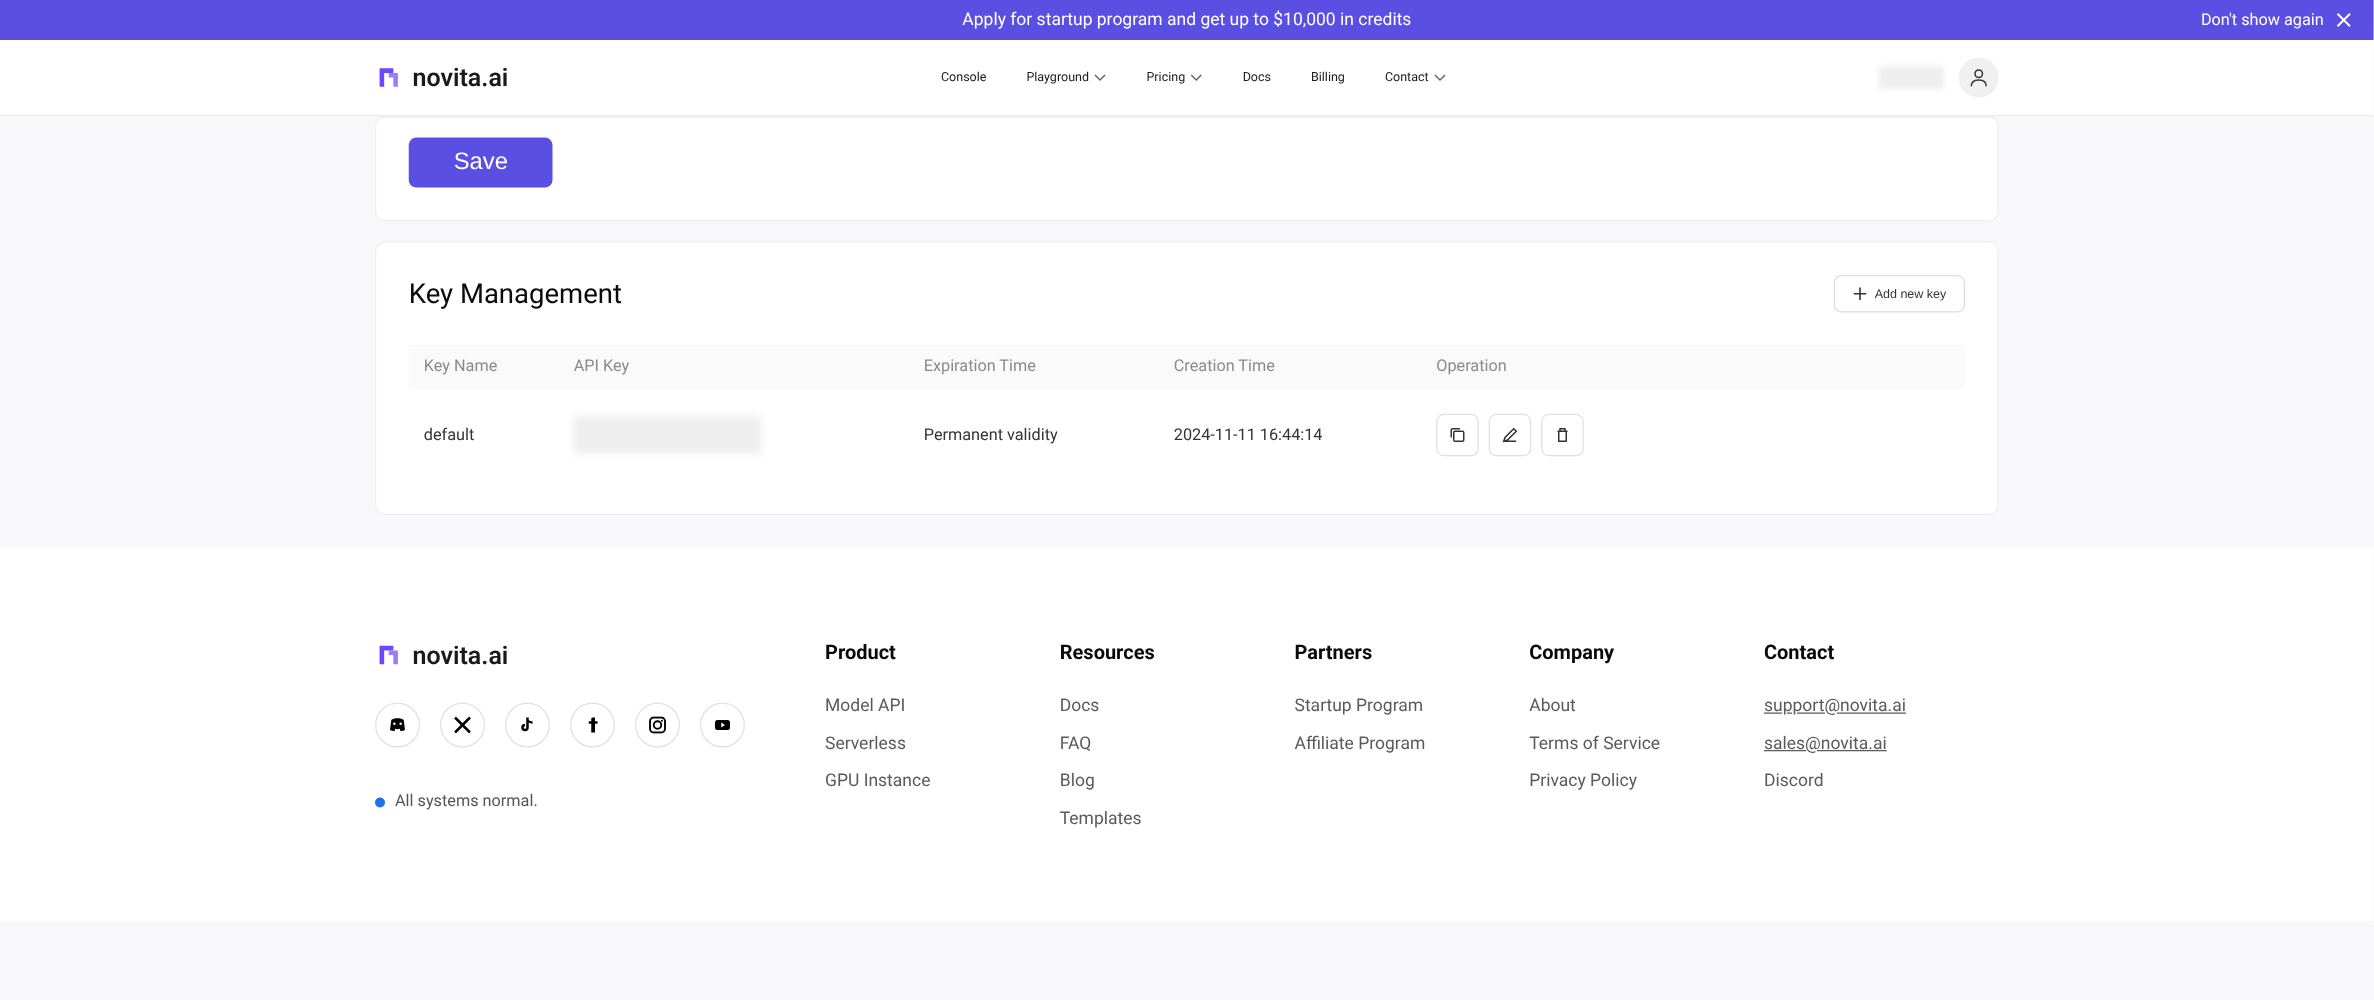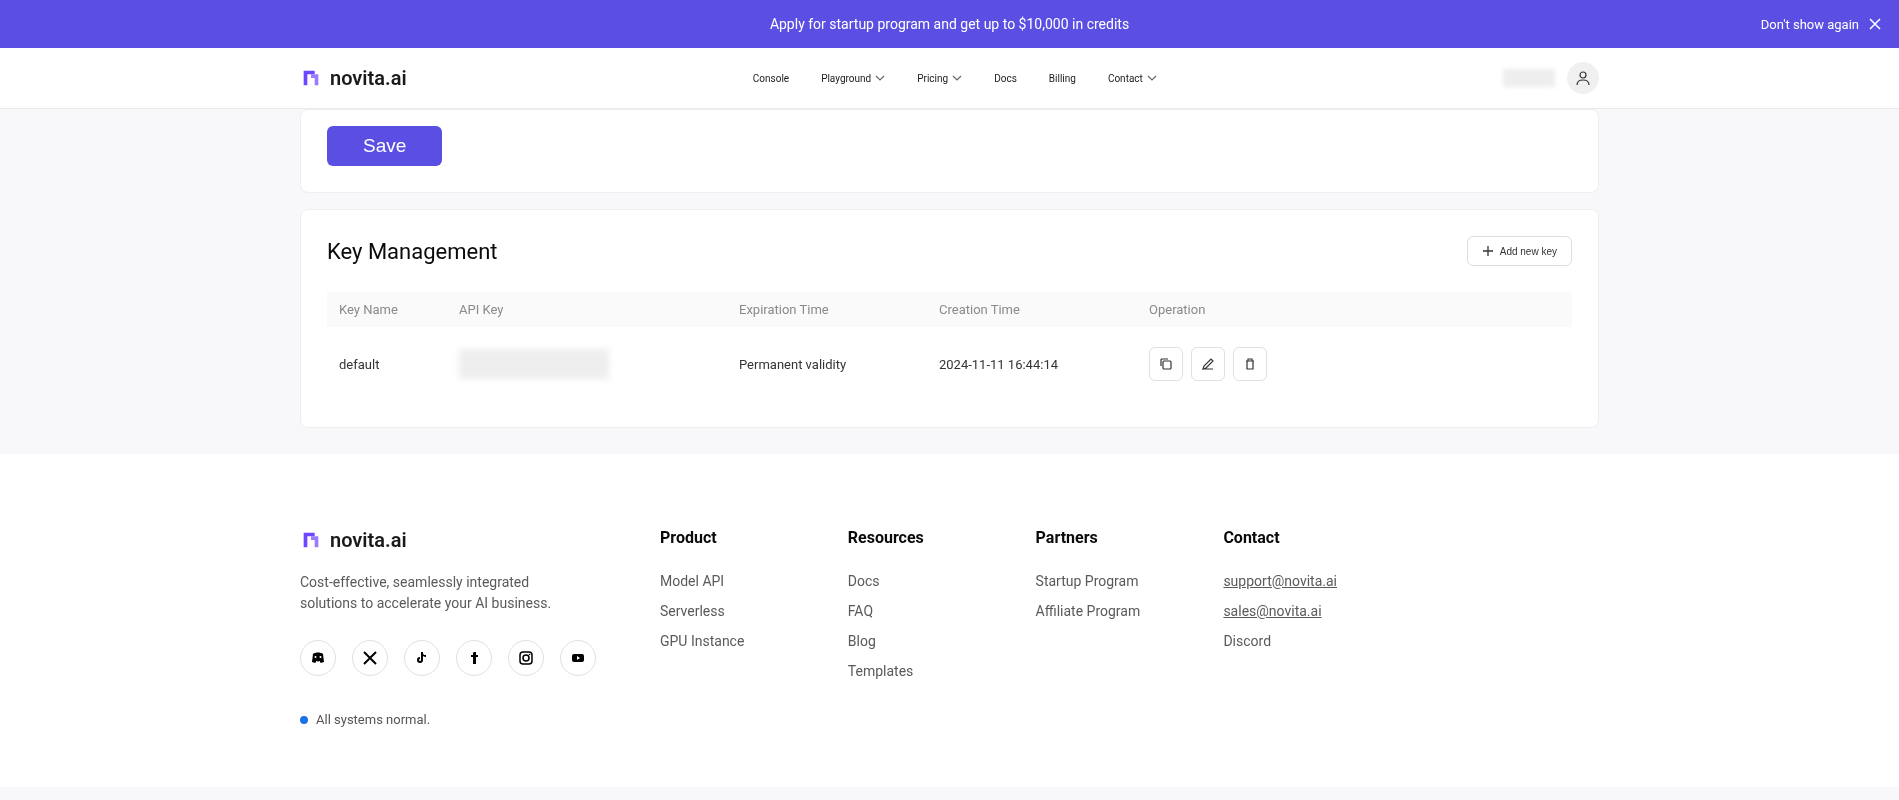--- a/index.html
+++ b/index.html
@@ -11,21 +11,21 @@
       font-family: -apple-system, BlinkMacSystemFont, "Segoe UI", Roboto, "Helvetica Neue", Arial, sans-serif;
       background: #f8f8fb;
       color: #0a0a0a;
     }
     .banner {
       background: #5b4fe3;
       color: #fff;
       display: flex;
       align-items: center;
       justify-content: center;
-      height: 48px;
+      height: 32px;
       position: relative;
       font-size: 14px;
     }
     .banner-right {
       position: absolute;
       right: 16px;
       display: flex;
       align-items: center;
       gap: 8px;
       font-size: 13px;
@@ -365,21 +365,20 @@
 <div class="footer">
   <div class="footer-grid">
     <div>
       <div class="logo">
         <svg class="logo-icon" viewBox="0 0 24 24">
           <path d="M4 4 L4 20 L8 20 L8 8 L16 8 L16 4 Z" fill="#6c47ff"></path>
           <path d="M12 8 L20 8 L20 20 L16 20 L16 12 L12 12 Z" fill="#9a7cff"></path>
         </svg>
         <span>novita.ai</span>
       </div>
-      <div class="footer-desc">Cost-effective, seamlessly integrated solutions to accelerate your AI business.</div>
       <div class="social-row">
         <div class="social-btn">
             <svg width="16" height="16" viewBox="0 0 16 16">
               <path d="M3 4 C5 2 11 2 13 4 L14 12 C12 13 10 13 10 12 L10 11 C9 11.5 7 11.5 6 11 L6 12 C6 13 4 13 2 12 Z M5.5 8 A1 1 0 1 0 5.5 6 A1 1 0 1 0 5.5 8 M10.5 8 A1 1 0 1 0 10.5 6 A1 1 0 1 0 10.5 8" fill="#000"></path>
             </svg>
           </div>
         <div class="social-btn">
             <svg width="14" height="14" viewBox="0 0 14 14">
               <path d="M1 1 L13 13 M13 1 L1 13" stroke="#000" stroke-width="2"></path>
             </svg>
@@ -428,20 +427,26 @@
       <a>Blog</a>
       <a>Templates</a>
     </div>
 
     <div class="footer-col">
       <h3>Partners</h3>
       <a>Startup Program</a>
       <a>Affiliate Program</a>
     </div>
 
+    <div class="footer-col">
+      <h3>Company</h3>
+      <a>About</a>
+      <a>Terms of Service</a>
+      <a>Privacy Policy</a>
+    </div>
 
     <div class="footer-col">
       <h3>Contact</h3>
       <a class="underline">support@novita.ai</a>
       <a class="underline">sales@novita.ai</a>
       <a>Discord</a>
     </div>
   </div>
 </div>
 

